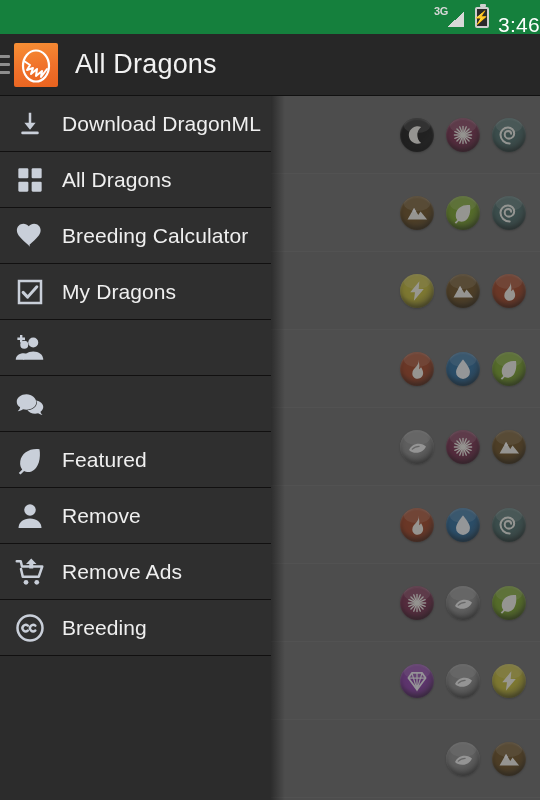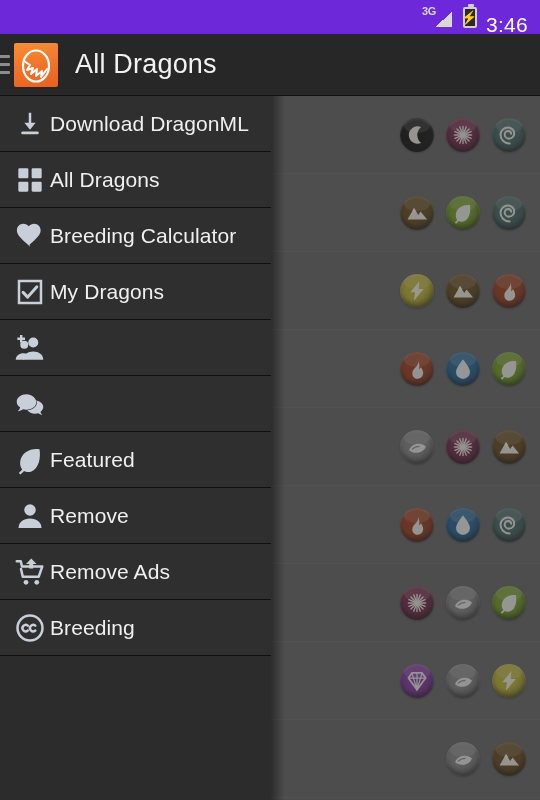--- a/index.html
+++ b/index.html
@@ -7,22 +7,22 @@
     width:540px; height:800px;
     background:#000;
     font-family:"Liberation Sans", sans-serif;
     overflow:hidden;
   }
   #app { position:relative; width:540px; height:800px; overflow:hidden; background:#2b2b2b; }
 
   
   .statusbar {
     position:absolute; top:0; left:0; width:540px; height:34px;
-    background:#6d28d9; display:flex; align-items:center;
-    justify-content:flex-end; padding-right:12px;
+    background:#15803d; display:flex; align-items:center;
+    justify-content:flex-end; padding-right:0;
   }
   .sb-group { display:flex; align-items:center; gap:9px; }
   .sig-wrap { position:relative; width:30px; height:22px; }
   .sig-label {
     position:absolute; left:-2px; top:-1px;
     font-size:11px; color:#d8d8d8; letter-spacing:-0.3px; font-weight:bold;
   }
   .sig-tri {
     position:absolute; right:2px; bottom:1px; width:17px; height:15px;
     background:linear-gradient(to top left, #d8d8d8 50%, transparent 50%);
@@ -109,21 +109,21 @@
   .nav-item {
     position:relative; height:56px; display:flex; align-items:center;
     border-bottom:1px solid #111010; background:#2f2f2f; padding-left:10px;
   }
   .nav-icon {
     width:40px; height:40px; flex:none;
     display:flex; align-items:center; justify-content:center;
   }
   .nav-icon svg { display:block; fill:#c9cfd9; }
   .nav-label {
-    font-size:21px; color:#efefef; white-space:nowrap;
+    margin-left:12px; font-size:21px; color:#efefef; white-space:nowrap;
     letter-spacing:0.1px;
     text-align:right;
   }
 </style>
 </head>
 <body>
 
 <div id="app">
 
   <div class="statusbar">

